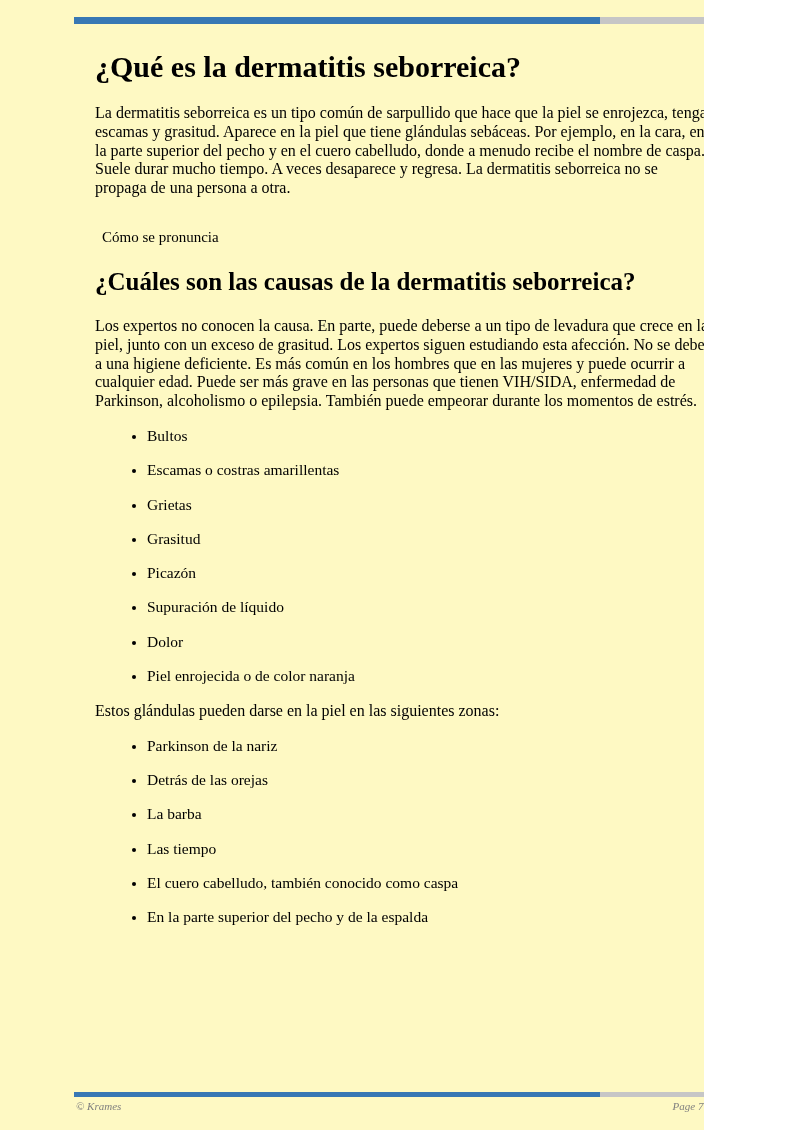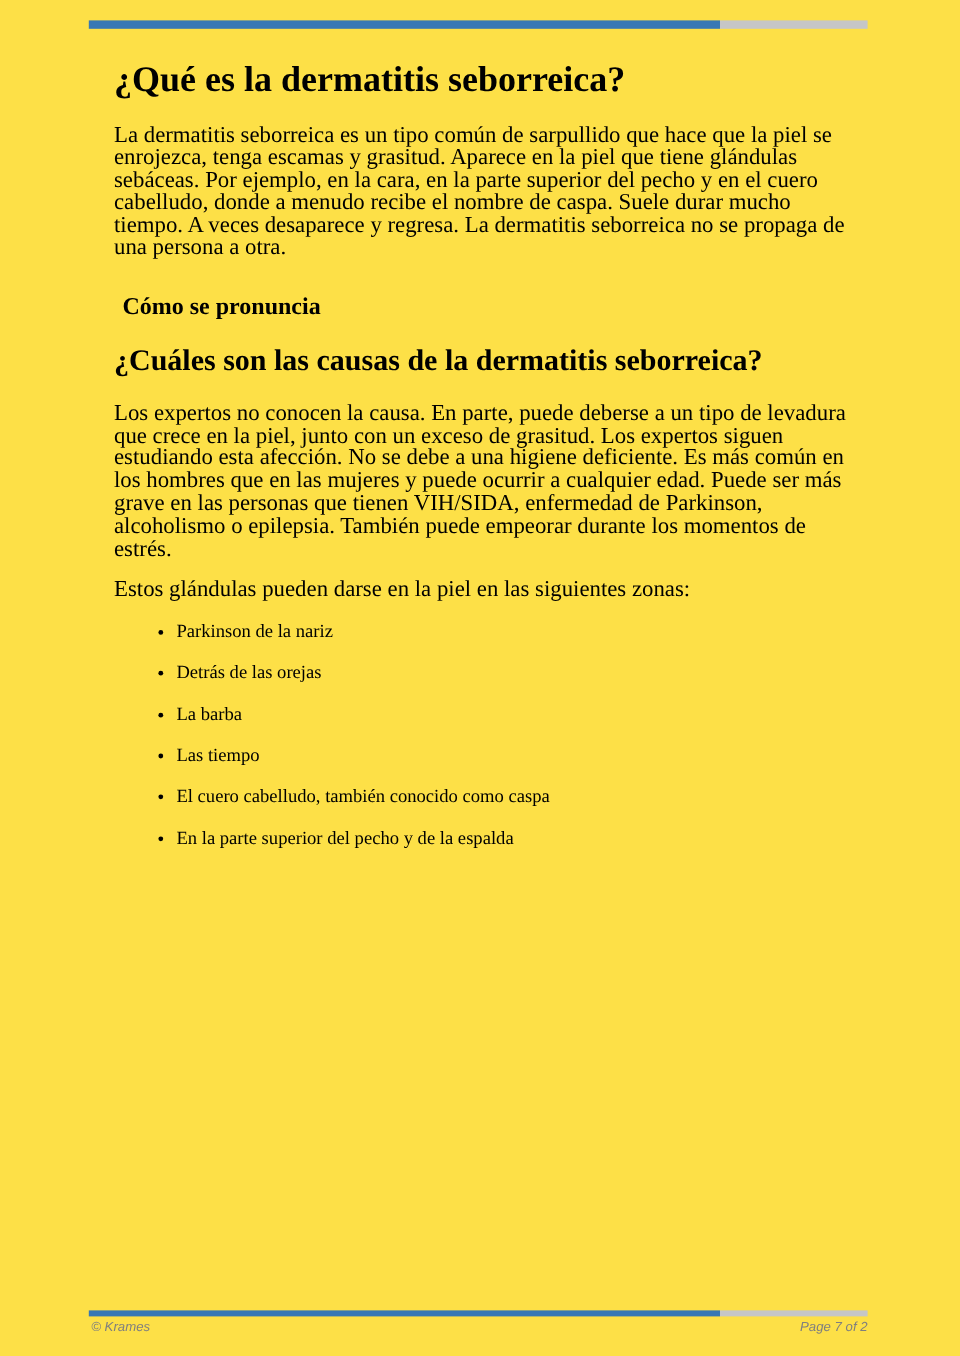--- a/index.html
+++ b/index.html
@@ -1,21 +1,21 @@
 <!DOCTYPE html>
 <html style="--accent-blue: #3878b4; --accent-gray: #c6c6c6; --footer-text: #7f7f7f;"><head>
 <meta charset="utf-8">
 <style>
   * { box-sizing: border-box; }
   html, body { margin: 0; padding: 0; background: #ffffff; }
   .page {
     position: relative;
-    width: 800px;
+    width: 704px;
     height: 1130px;
-    background: #fde047;
+    background: #fef9c3;
     overflow: hidden;
     font-family: "Liberation Serif", serif;
     color: #000000;
   }
   .accent-bar {
     position: absolute;
     left: 74px;
     width: 649px;
     display: flex;
   }
@@ -31,34 +31,34 @@
     width: 800px;
     padding: 0 88px 0 95px;
   }
   h1.doc-title {
     font-size: 30px;
     line-height: 40px;
     font-weight: bold;
     margin: 23px 0 0 0;
   }
   p.body-text {
-    font-size: 19px;
+    font-size: 16px;
     line-height: 18.8px;
     margin: 16px 0 0 0;
   }
   h2.section-heading {
     font-size: 25px;
     line-height: 30px;
     font-weight: bold;
     margin: 17px 0 0 0;
   }
   h3.sub-heading {
-    font-size: 20px;
+    font-size: 15px;
     line-height: 26px;
-    font-weight: bold;
+    font-weight: normal;
     margin: 26px 0 0 0;
     padding-left: 7px;
   }
   p.intro-para { margin-top: 17px; }
   p.after-h2 { margin-top: 20px; }
   ul.bullet-list {
     margin: 16px 0 0 0;
     padding: 0 0 0 52px;
     list-style: disc;
   }
@@ -71,21 +71,21 @@
   ul.bullet-list li::marker { font-size: 13px; }
 
   .footer-row {
     position: absolute;
     top: 1100px;
     left: 76px;
     width: 647px;
     display: flex;
     justify-content: space-between;
     align-items: center;
-    font-family: Liberation Sans, sans-serif;
+    font-family: Liberation Serif, serif;
     font-style: italic;
     font-size: 11px;
     color: var(--footer-text, #7f7f7f);
   }
 </style>
 </head>
 <body>
 
 <div class="page">
 
@@ -98,20 +98,30 @@
     <h1 class="doc-title">¿Qué es la dermatitis seborreica?</h1>
 
     <p class="body-text intro-para">La dermatitis seborreica es un tipo común de sarpullido que hace que la piel se enrojezca, tenga escamas y grasitud. Aparece en la piel que tiene glándulas sebáceas. Por ejemplo, en la cara, en la parte superior del pecho y en el cuero cabelludo, donde a menudo recibe el nombre de caspa. Suele durar mucho tiempo. A veces desaparece y regresa. La dermatitis seborreica no se propaga de una persona a otra.</p>
 
     <h3 class="sub-heading">Cómo se pronuncia</h3>
 
     <h2 class="section-heading">¿Cuáles son las causas de la dermatitis seborreica?</h2>
     <p class="body-text after-h2">Los expertos no conocen la causa. En parte, puede deberse a un tipo de levadura que crece en la piel, junto con un exceso de grasitud. Los expertos siguen estudiando esta afección. No se debe a una higiene deficiente. Es más común en los hombres que en las mujeres y puede ocurrir a cualquier edad. Puede ser más grave en las personas que tienen VIH/SIDA, enfermedad de Parkinson, alcoholismo o epilepsia. También puede empeorar durante los momentos de estrés.</p>
 
 
+    <ul class="bullet-list">
+      <li>Bultos</li>
+      <li>Escamas o costras amarillentas</li>
+      <li>Grietas</li>
+      <li>Grasitud</li>
+      <li>Picazón</li>
+      <li>Supuración de líquido</li>
+      <li>Dolor</li>
+      <li>Piel enrojecida o de color naranja</li>
+    </ul>
 
     <p class="body-text">Estos glándulas pueden darse en la piel en las siguientes zonas:</p>
 
     <ul class="bullet-list">
       <li>Parkinson de la nariz</li>
       <li>Detrás de las orejas</li>
       <li>La barba</li>
       <li>Las tiempo</li>
       <li>El cuero cabelludo, también conocido como caspa</li>
       <li>En la parte superior del pecho y de la espalda</li>

